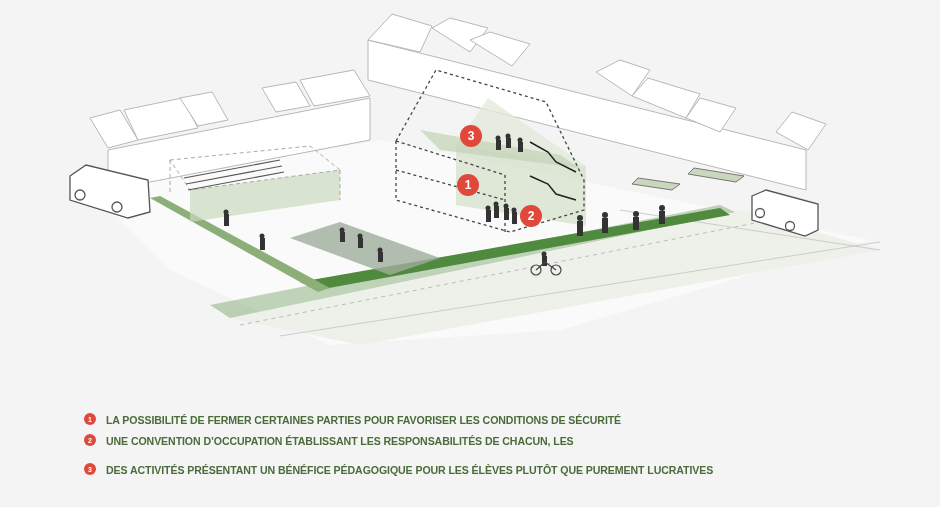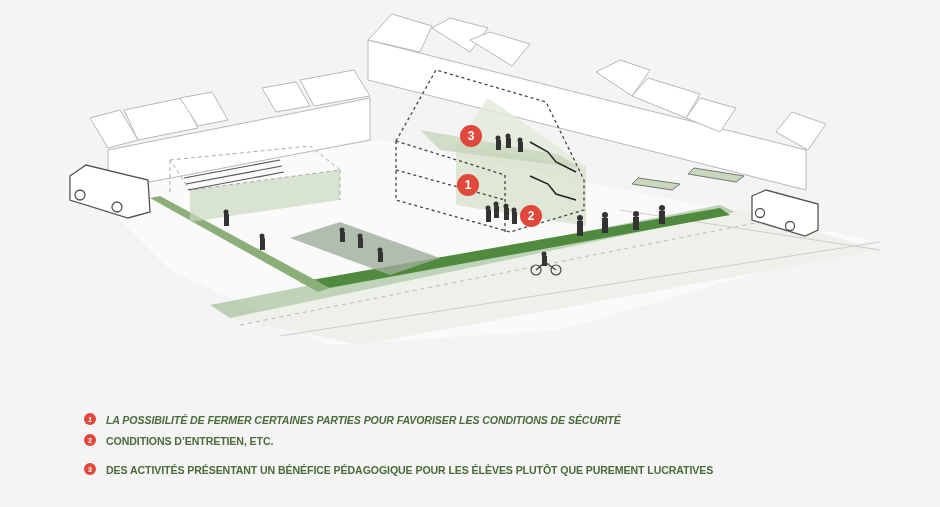--- a/index.html
+++ b/index.html
@@ -138,27 +138,27 @@
       <circle cx="556" cy="270" r="5"></circle>
     <polyline points="536,270 545,262 556,270"></polyline>
   </g>
 </svg>
 
 <div class="scene-badge" style="left:460px;top:125px;">3</div>
 <div class="scene-badge" style="left:457px;top:174px;">1</div>
 <div class="scene-badge" style="left:520px;top:205px;">2</div>
 
 <div class="legend">
-  <div class="legend-item" style="top:0px;font-style:italic;">
+  <div class="legend-item" style="top:0px;">
     <span class="badge">1</span>
     <span class="legend-text">LA POSSIBILITÉ DE FERMER CERTAINES PARTIES POUR FAVORISER LES CONDITIONS DE SÉCURITÉ</span>
   </div>
   <div class="legend-item" style="top:21px;">
     <span class="badge">2</span>
     <div>
-      <div class="legend-text">CONDITIONS D’ENTRETIEN, ETC.</div>
+      <div class="legend-text">UNE CONVENTION D’OCCUPATION ÉTABLISSANT LES RESPONSABILITÉS DE CHACUN, LES</div>
     </div>
   </div>
   <div class="legend-item" style="top:50px;">
     <span class="badge">3</span>
     <span class="legend-text">DES ACTIVITÉS PRÉSENTANT UN BÉNÉFICE PÉDAGOGIQUE POUR LES ÉLÈVES PLUTÔT QUE PUREMENT LUCRATIVES</span>
   </div>
 </div>
 
 </body></html>

